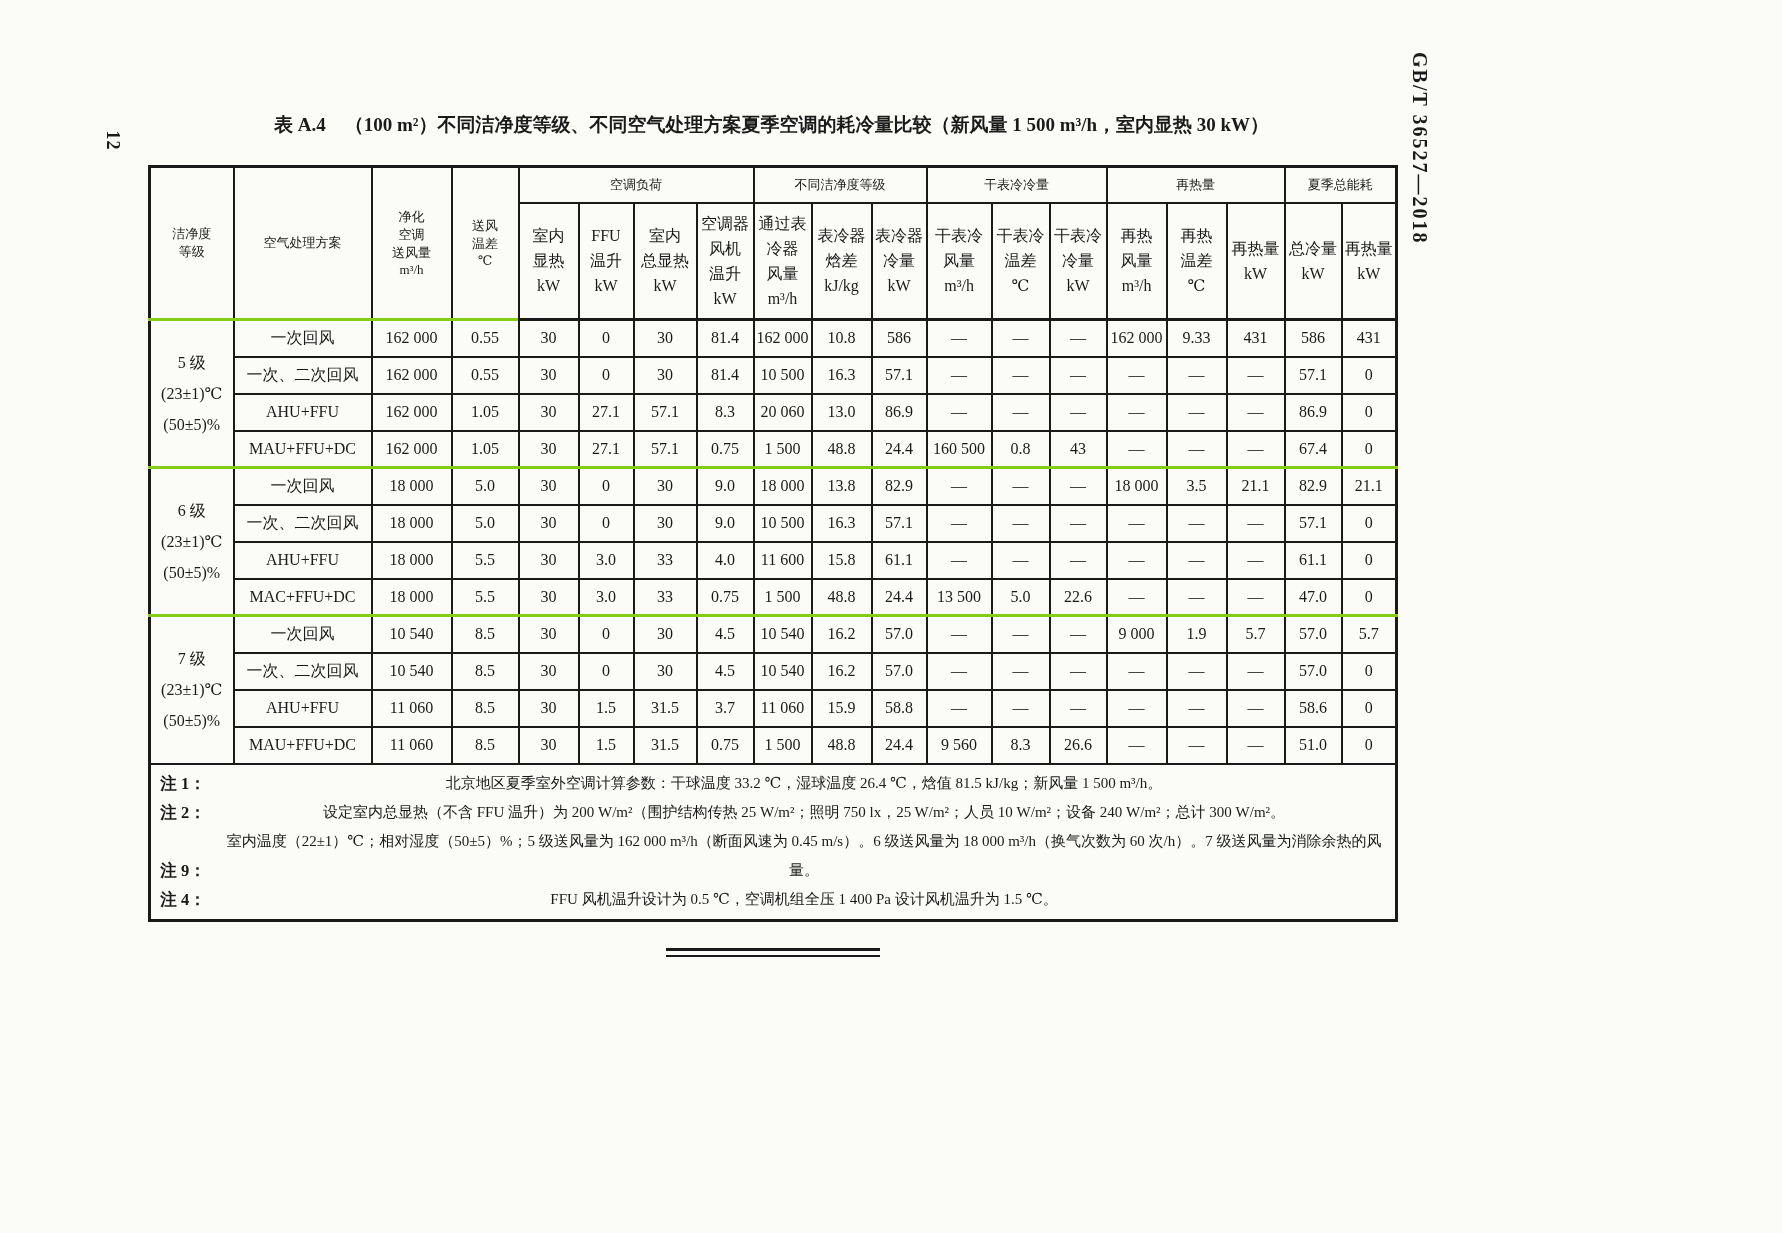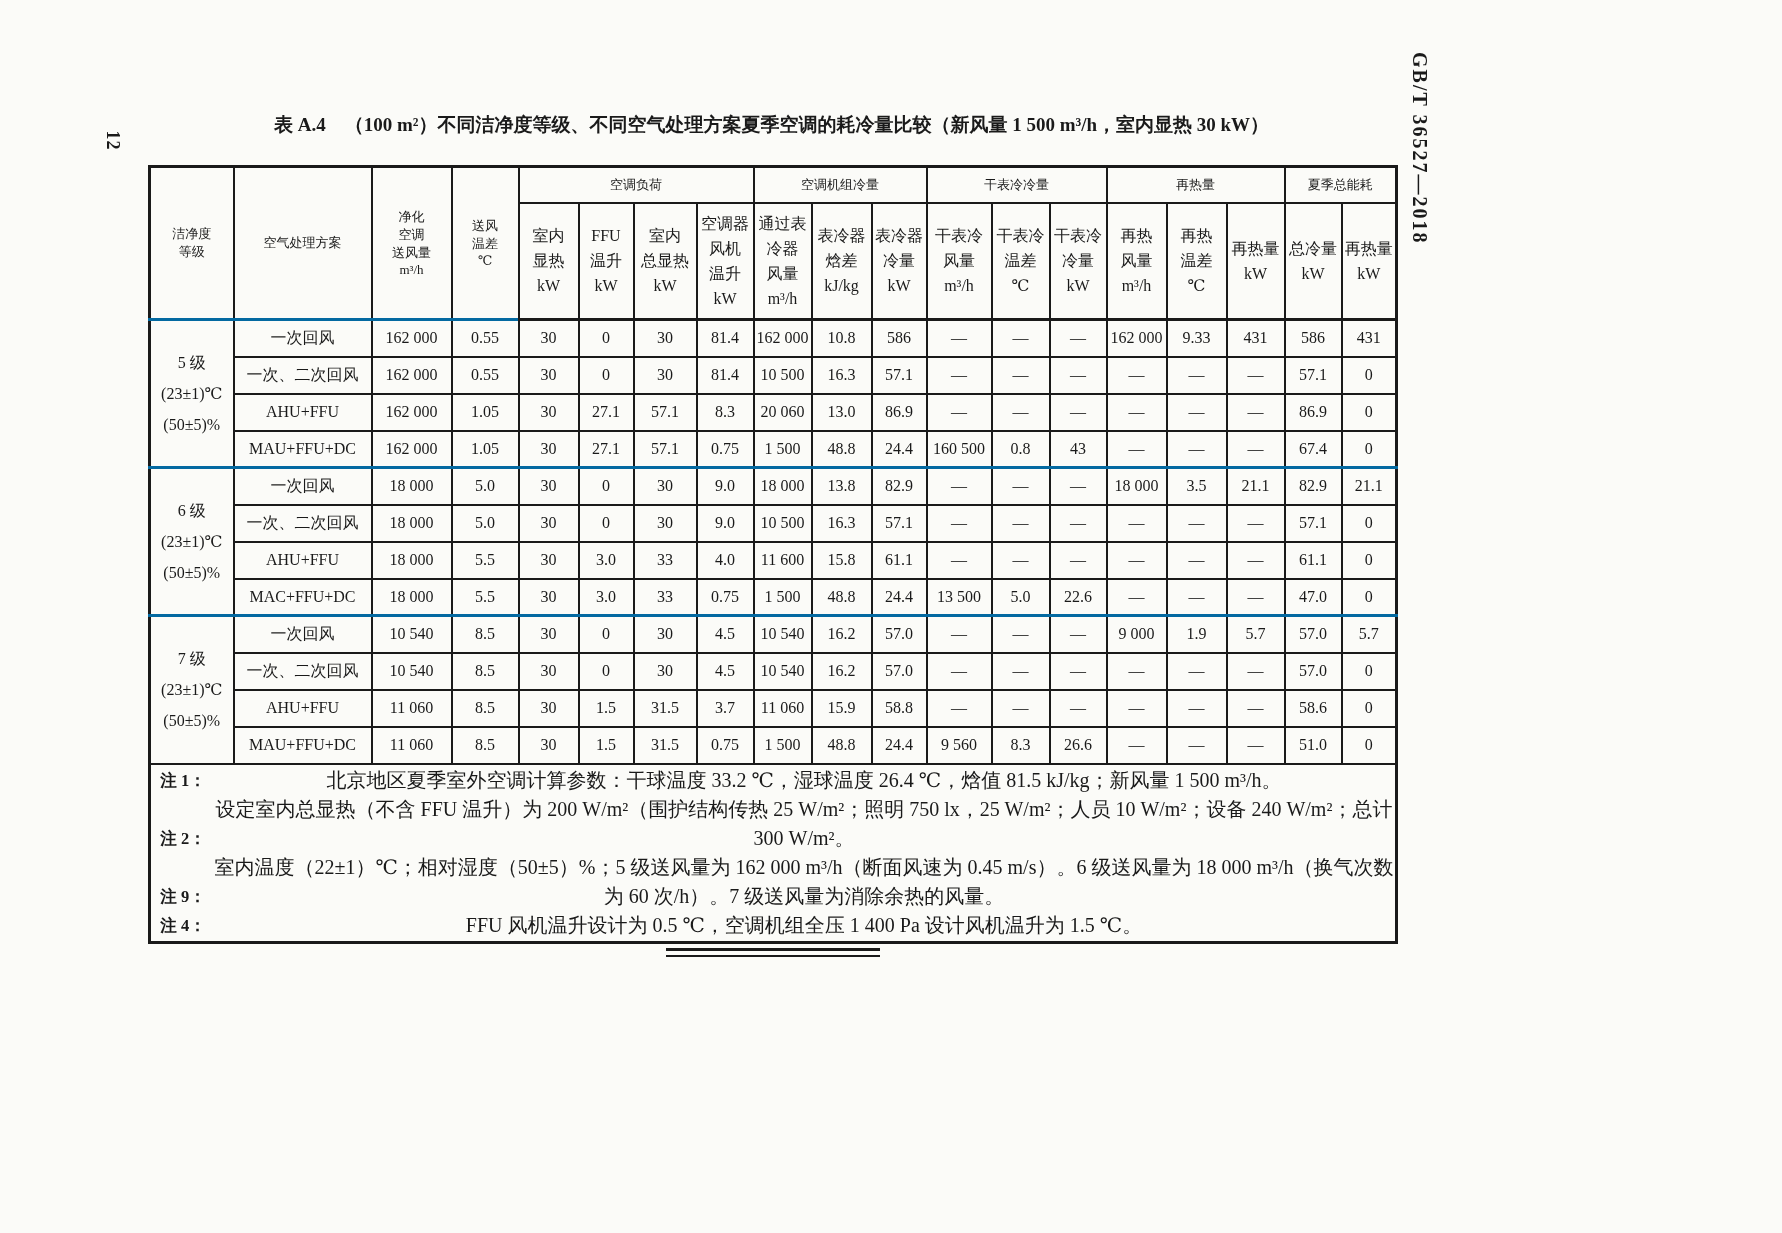--- a/index.html
+++ b/index.html
@@ -39,29 +39,29 @@
     font-size:16px;padding:1px 1px;
     overflow:hidden;
   }
   thead tr.group-row th{height:36px;font-size:13px;font-weight:normal}
   thead tr.leaf-row th{height:117px;font-weight:normal;line-height:25px}
   thead tr.leaf-row th div{line-height:25px}
   thead tr.leaf-row th{border-bottom:3px solid #1a1a1a}
   tbody td{height:37px;font-size:16px}
   tbody td.scheme-cell{font-size:16px}
   tbody td.class-cell{font-size:16px;line-height:31px}
-  tbody tr.block-first td{border-top:3px solid #0369a1}
+  tbody tr.block-first td{border-top:3px solid #84cc16}
   tfoot td{
     border-top:3px solid #1a1a1a;
     text-align:left;vertical-align:top;
     padding:17px 18px 20px 46px;height:157px;
   }
   .note-line{display:flex;align-items:flex-end}
   .note-label{flex:none;width:62px;font-weight:bold;font-size:16.5px;line-height:29px}
-  .note-text{flex:1;font-size:20px;line-height:29px}
+  .note-text{flex:1;font-size:15px;line-height:29px}
   .end-mark{
     position:absolute;left:666px;top:948px;width:214px;height:9px;
     border-top:3px solid #1a1a1a;border-bottom:2px solid #1a1a1a;
   }
 </style>
 </head>
 <body>
 
 <div class="page">
   <div class="page-num">12</div>
@@ -103,21 +103,21 @@
             <div>空调</div>
             <div>送风量</div>
             <div>m³/h</div>
           </th>
           <th rowspan="2">
             <div>送风</div>
             <div>温差</div>
             <div>℃</div>
           </th>
           <th colspan="4">空调负荷</th>
-          <th colspan="3">空调机组冷量</th>
+          <th colspan="3">不同洁净度等级</th>
           <th colspan="3">干表冷冷量</th>
           <th colspan="3">再热量</th>
           <th colspan="2">夏季总能耗</th>
         </tr>
         <tr class="leaf-row">
           <th>
             <div>室内</div>
             <div>显热</div>
             <div>kW</div>
           </th>

